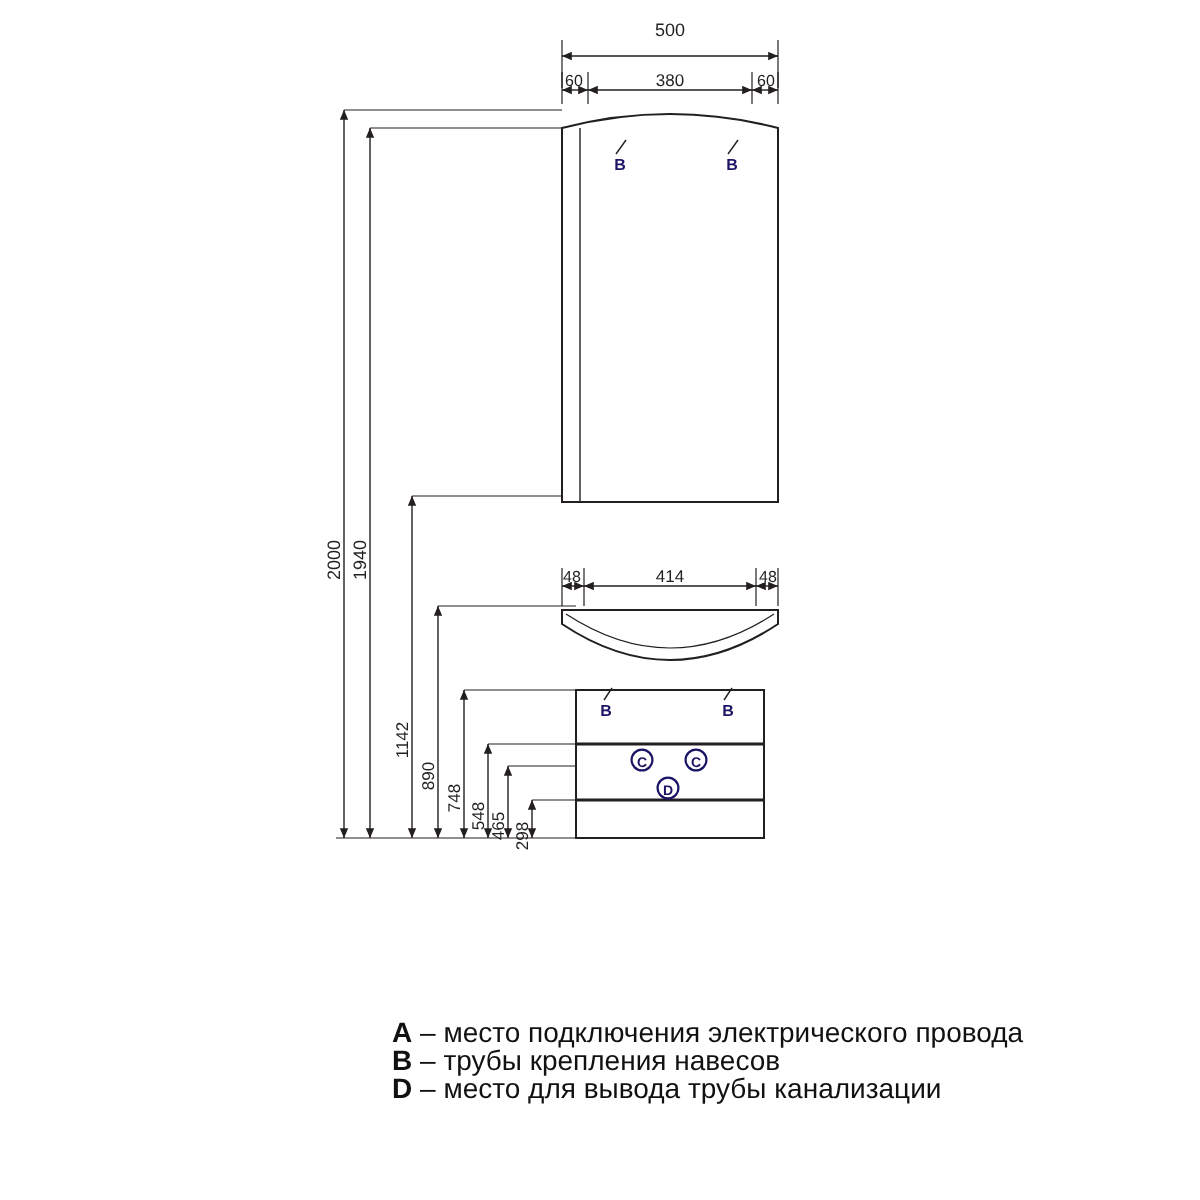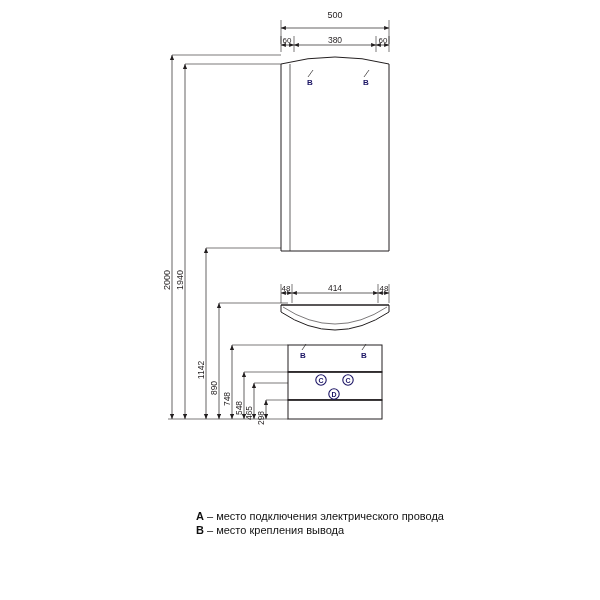--- a/index.html
+++ b/index.html
@@ -25,21 +25,21 @@
     position: absolute;
     left: 0; top: 0;
     width: 600px;
     height: 600px;
   }
   .legend {
     position: absolute;
     left: 196px;
     top: 509px;
     width: 360px;
-    font-size: 11px;
+    font-size: 14px;
     line-height: 14.2px;
     color: #111111;
   }
   .legend-row {
     white-space: nowrap;
   }
   .legend-key {
     font-weight: bold;
   }
   .legend-text {
@@ -189,17 +189,21 @@
     </g>
   </svg>
 
   <div class="legend">
     <div class="legend-row">
       <span class="legend-key">A</span>
       <span class="legend-text">– место подключения электрического провода</span>
     </div>
     <div class="legend-row">
       <span class="legend-key">B</span>
-      <span class="legend-text">– место крепления вывода</span>
+      <span class="legend-text">– трубы крепления навесов</span>
+    </div>
+    <div class="legend-row">
+      <span class="legend-key">D</span>
+      <span class="legend-text">– место для вывода трубы канализации</span>
     </div>
   </div>
 
 </div>
 
 </body></html>

